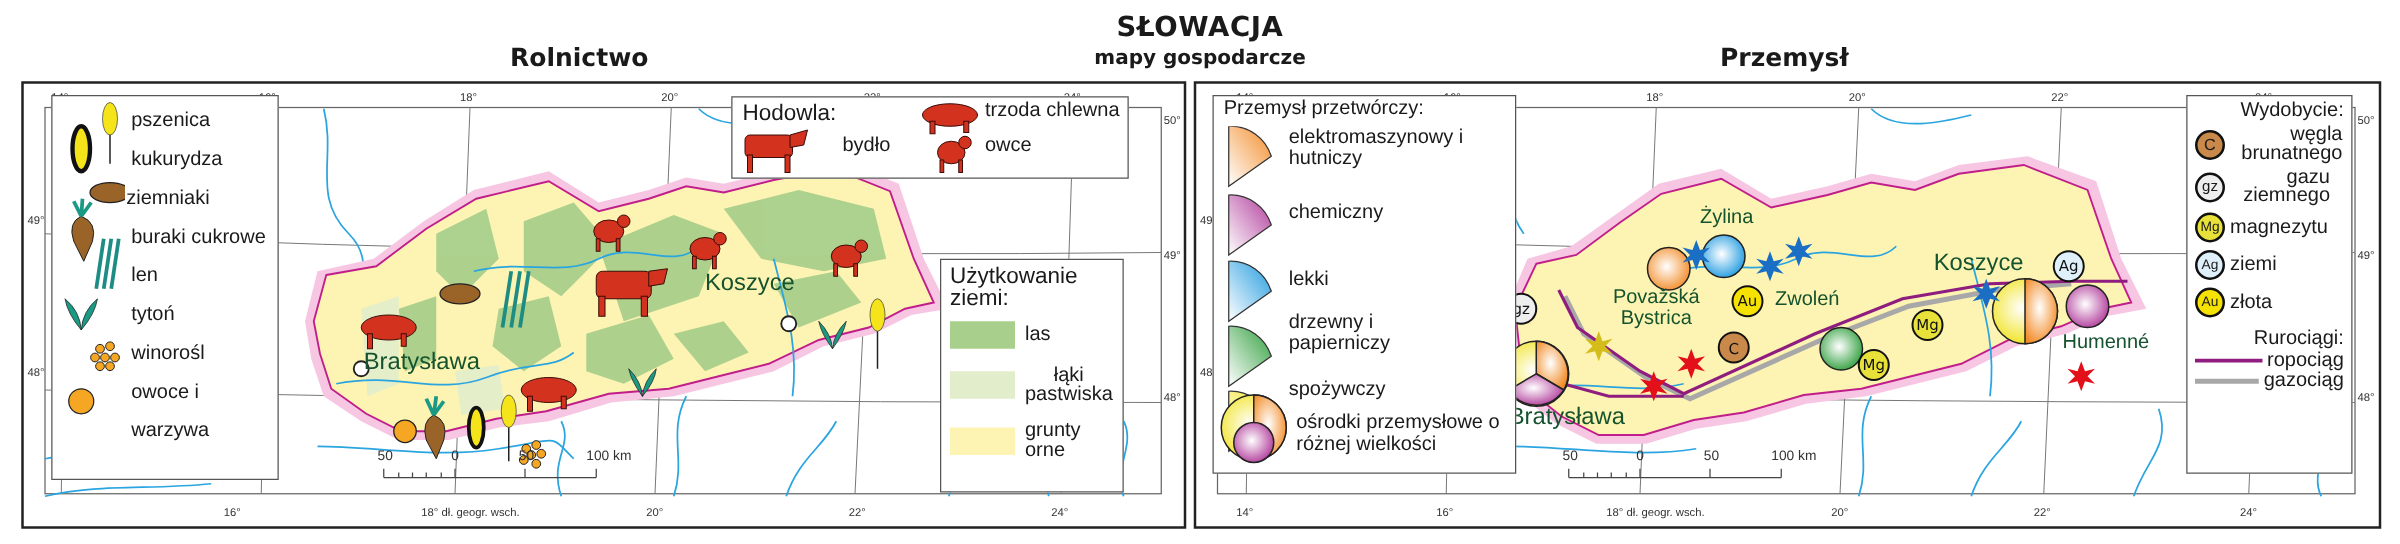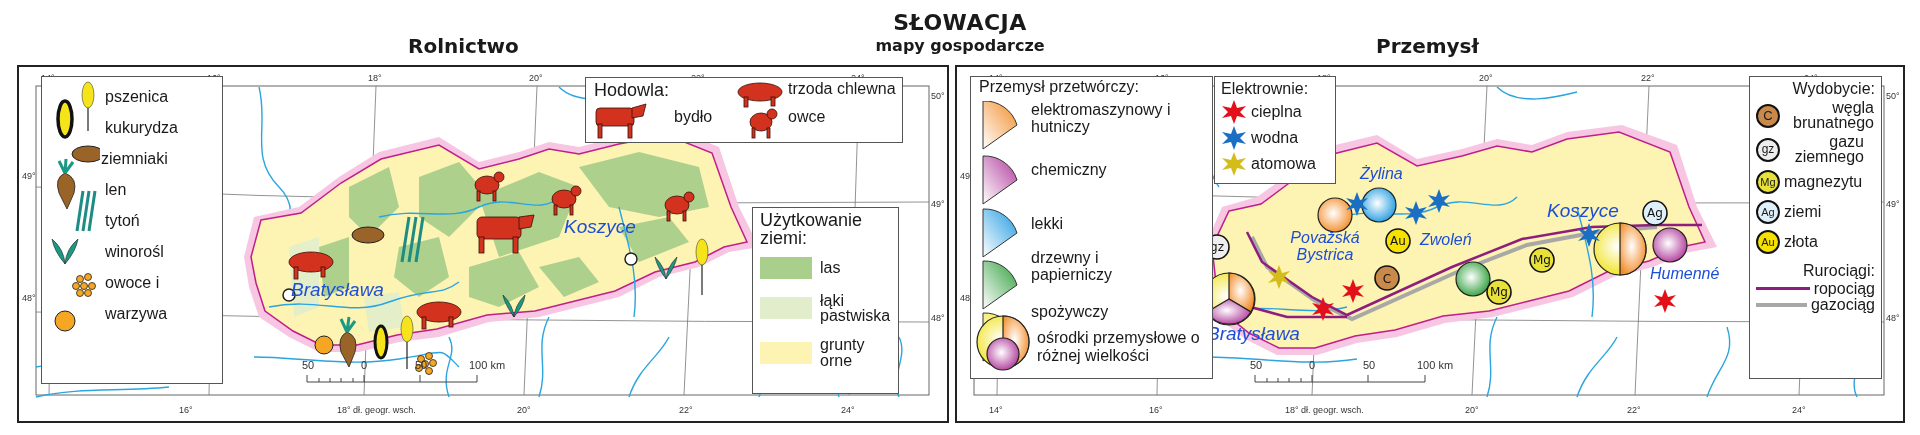--- a/index.html
+++ b/index.html
@@ -7,21 +7,21 @@
   .main-title { position: absolute; left: 0; width: 1920px; top: 10px; text-align: center; font-family: "DejaVu Sans", sans-serif; font-weight: bold; font-size: 22px; letter-spacing: 0.5px; }
   .sub-title { position: absolute; left: 0; width: 1920px; top: 36px; text-align: center; font-family: "DejaVu Sans", sans-serif; font-weight: bold; font-size: 16px; }
   .panel-title { position: absolute; top: 34px; font-family: "DejaVu Sans", sans-serif; font-weight: bold; font-size: 20px; }
   .panel { position: absolute; top: 65px; width: 932px; height: 358px; border: 2px solid #222; background: #fff; }
   .panel svg.map { position: absolute; left: 0; top: 0; }
   .legend { position: absolute; background: #fff; border: 1.5px solid #555; font-size: 16px; line-height: 1.15; }
   .legend h4 { font-weight: normal; font-size: 18px; }
   .tick { position: absolute; font-size: 9px; color: #333; }
   .lg-row { display: flex; align-items: center; gap: 8px; }
   .sw { width: 52px; height: 22px; display: inline-block; }
-  .maplabel { position: absolute; font-size: 19px; color: #1d4ed8; white-space: nowrap; font-style: italic; }
+  .maplabel { position: absolute; font-size: 19px; color: #14532d; white-space: nowrap; }
   .maplabel.sm { font-size: 16px; }
 </style>
 </head>
 <body>
 
 <div class="main-title">SŁOWACJA</div>
 <div class="sub-title">mapy gospodarcze</div>
 
 <div class="panel-title" style="left:408px;">Rolnictwo</div>
 
@@ -233,20 +233,21 @@
             <circle cx="42" cy="205" r="3.5"></circle>
             <circle cx="30" cy="212" r="3.5"></circle>
             <circle cx="38" cy="212" r="3.5"></circle>
           </g>
         <circle cx="15" cy="240" r="10" fill="#f5a623" stroke="#222" stroke-width="1"></circle>
       </svg>
       <div style="margin-left:55px;font-size:16px;line-height:31px;">
         <div>pszenica</div>
         <div>kukurydza</div>
         <div style="margin-left:-4px;">ziemniaki</div>
+        <div>buraki cukrowe</div>
         <div>len</div>
         <div>tytoń</div>
         <div>winorośl</div>
         <div>owoce i warzywa</div>
       </div>
     </div>
   </div>
 
   <div class="legend" style="left:566px;top:10px;width:318px;height:66px;padding:2px 8px;">
     <h4 style="position:absolute;left:8px;top:2px;">Hodowla:</h4>
@@ -275,21 +276,21 @@
     <span style="position:absolute;left:202px;top:2px;">trzoda chlewna</span>
     <span style="position:absolute;left:202px;top:30px;">owce</span>
   </div>
 
   <div class="legend" style="left:733px;top:140px;width:147px;height:187px;padding:3px 7px;">
     <h4 style="line-height:1.0;width:120px;">Użytkowanie ziemi:</h4>
     <div class="lg-row" style="margin-top:10px;">
       <span class="sw" style="background:#a9cf8c;"></span>
       <span>las</span>
     </div>
-    <div class="lg-row" style="margin-top:14px;">
+    <div class="lg-row" style="margin-top:14px;text-align:center;">
       <span class="sw" style="background:#e2eecb;"></span>
       <span style="width:70px;line-height:0.95;">łąki pastwiska</span>
     </div>
     <div class="lg-row" style="margin-top:14px;">
       <span class="sw" style="background:#fdf3b2;"></span>
       <span style="width:60px;line-height:0.95;">grunty orne</span>
     </div>
   </div>
 </div>
 
@@ -482,41 +483,20 @@
       <div style="height:30px;padding-top:4px;">spożywczy</div>
     </div>
     <svg width="60" height="60" style="position:absolute;left:4px;top:237px;">
       <circle cx="28" cy="28" r="26" fill="url(#gYe)" stroke="#222" stroke-width="1.2"></circle>
       <path d="M28 2 A 26 26 0 0 1 28 54 Z" fill="url(#gOr)" stroke="#222" stroke-width="1.2"></path>
       <circle cx="28" cy="40" r="16" fill="url(#gPu)" stroke="#222" stroke-width="1.2"></circle>
     </svg>
     <div style="position:absolute;left:66px;top:252px;width:170px;font-size:16px;line-height:18px;">ośrodki przemysłowe o różnej wielkości</div>
   </div>
 
-  <div class="legend" style="left:257px;top:9px;width:122px;height:108px;padding:3px 6px;">
-    <h4 style="font-size:16px;">Elektrownie:</h4>
-    <div class="lg-row" style="gap:4px;margin-top:2px;">
-      <svg width="26" height="24">
-          <polygon points="13,0 16,8 25,6 19,12 25,18 16,16 13,24 10,16 1,18 7,12 1,6 10,8" fill="#e3101a"></polygon>
-        </svg>
-      <span>cieplna</span>
-    </div>
-    <div class="lg-row" style="gap:4px;margin-top:2px;">
-      <svg width="26" height="24">
-          <polygon points="13,0 16,8 25,6 19,12 25,18 16,16 13,24 10,16 1,18 7,12 1,6 10,8" fill="#1a6fc4"></polygon>
-        </svg>
-      <span>wodna</span>
-    </div>
-    <div class="lg-row" style="gap:4px;margin-top:2px;">
-      <svg width="26" height="24">
-          <polygon points="13,0 16,8 25,6 19,12 25,18 16,16 13,24 10,16 1,18 7,12 1,6 10,8" fill="#d4bd1a"></polygon>
-        </svg>
-      <span>atomowa</span>
-    </div>
-  </div>
 
   <div class="legend" style="left:792px;top:9px;width:133px;height:303px;padding:3px 6px;font-size:16px;text-align:right;">
     <h4 style="font-size:16px;">Wydobycie:</h4>
     <div class="lg-row" style="gap:4px;margin-top:2px;align-items:flex-start;">
       <span style="flex:none;width:24px;height:24px;border-radius:50%;border:2px solid #111;background:#c8894a;font-size:13px;display:flex;align-items:center;justify-content:center;margin-top:4px;">C</span>
       <span style="line-height:15px;width:90px;">węgla brunatnego</span>
     </div>
     <div class="lg-row" style="gap:4px;margin-top:4px;align-items:flex-start;">
       <span style="flex:none;width:24px;height:24px;border-radius:50%;border:2px solid #111;background:#eee;font-size:12px;display:flex;align-items:center;justify-content:center;margin-top:4px;">gz</span>
       <span style="line-height:15px;width:80px;">gazu ziemnego</span>

